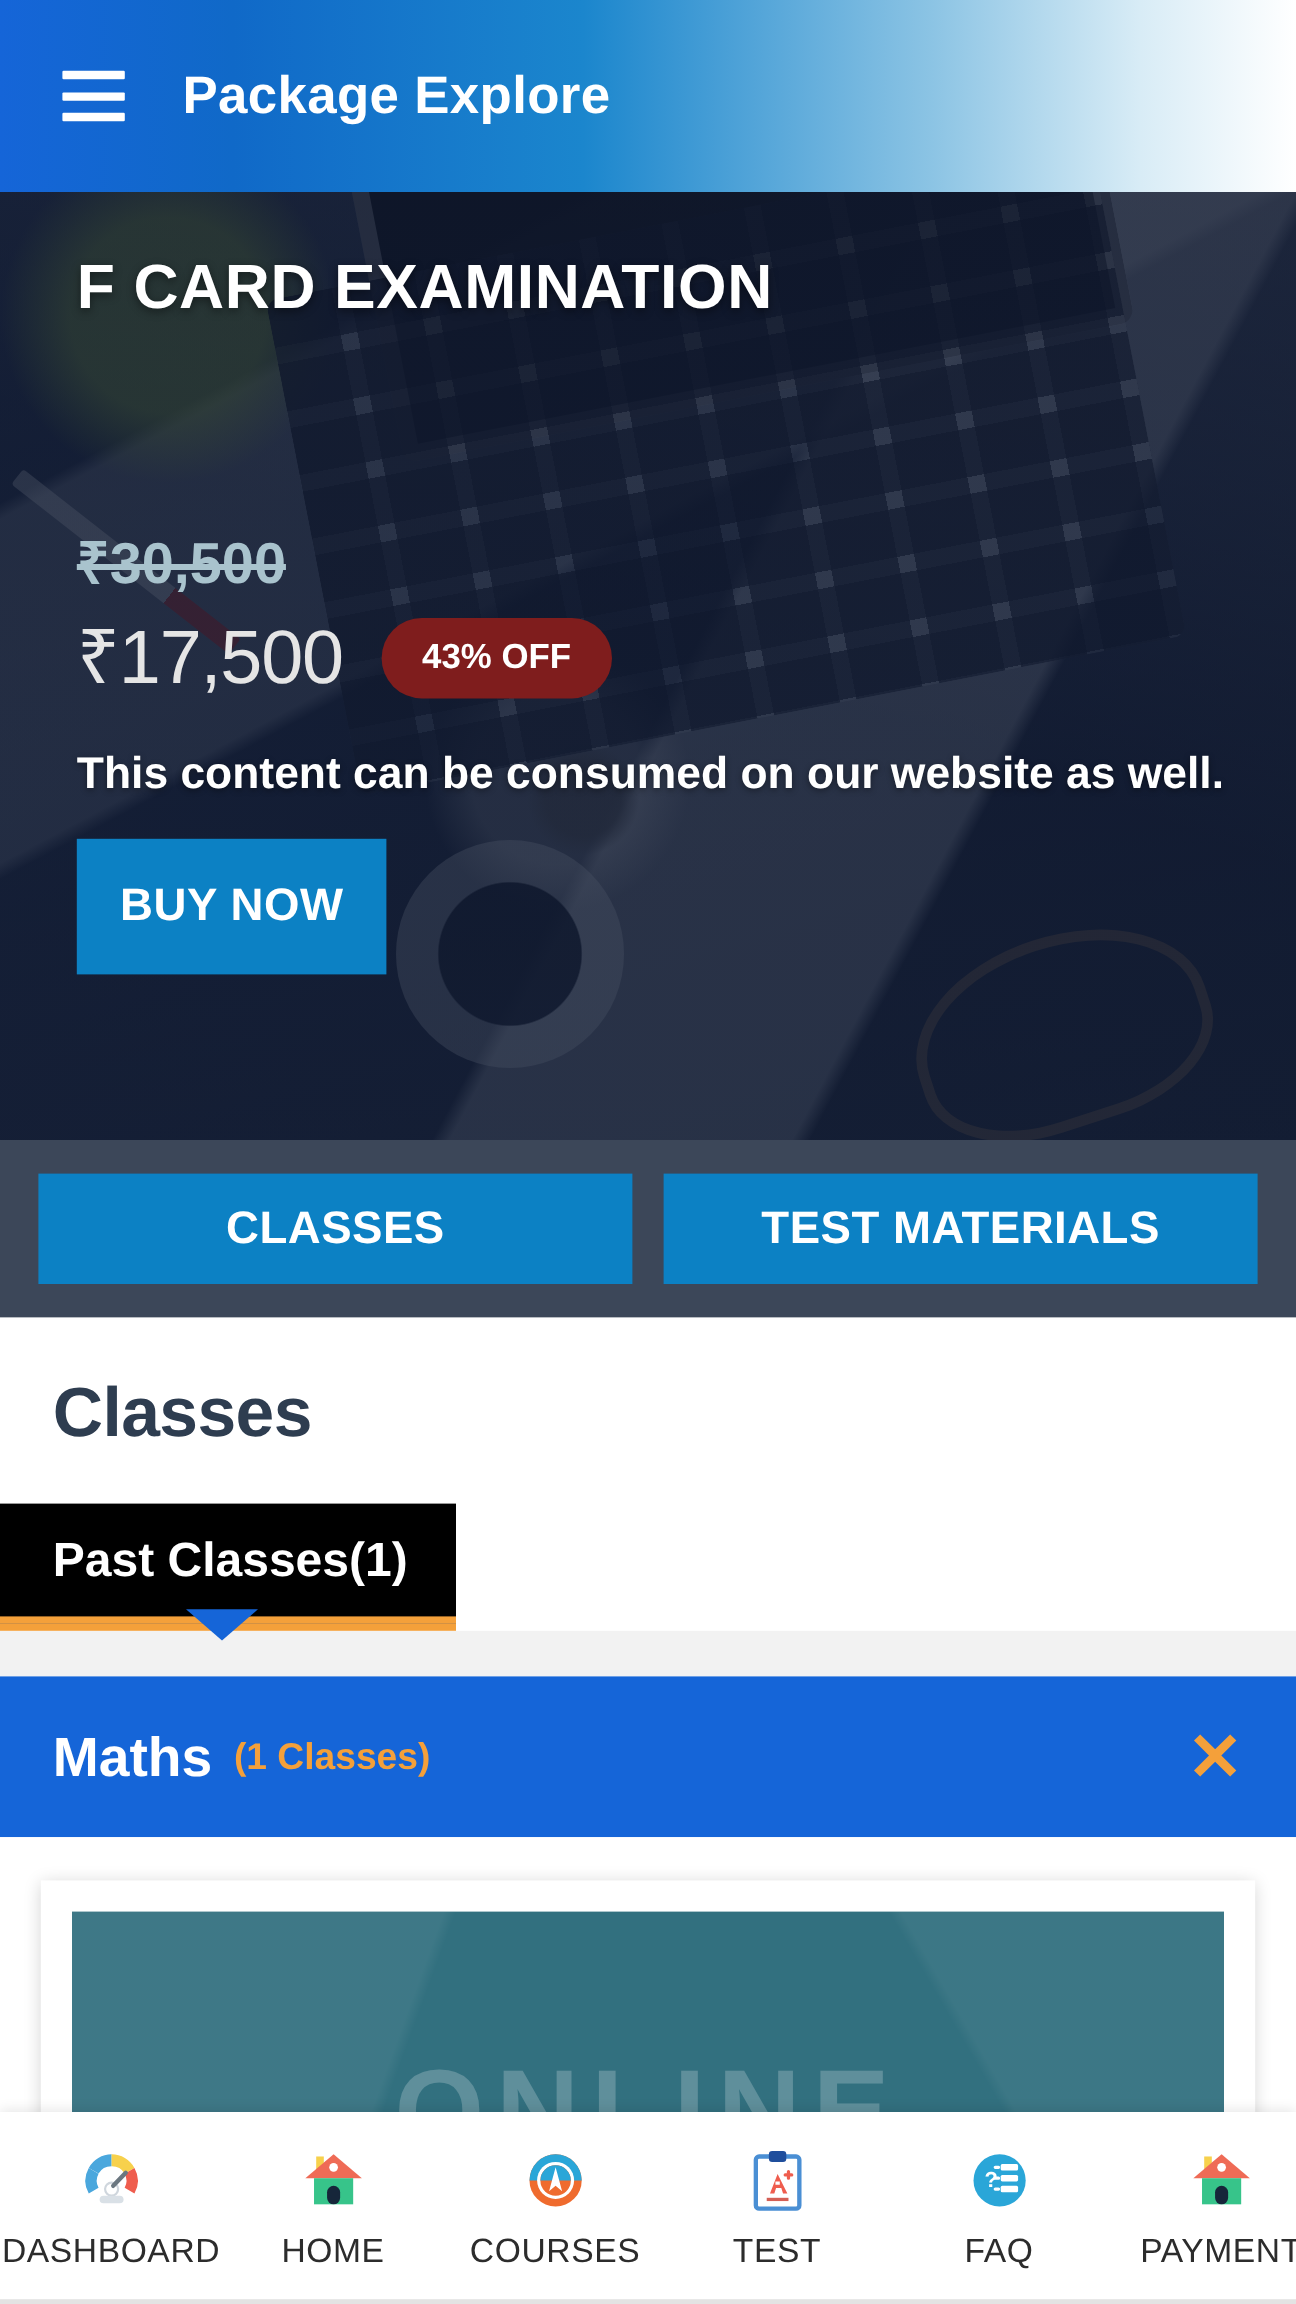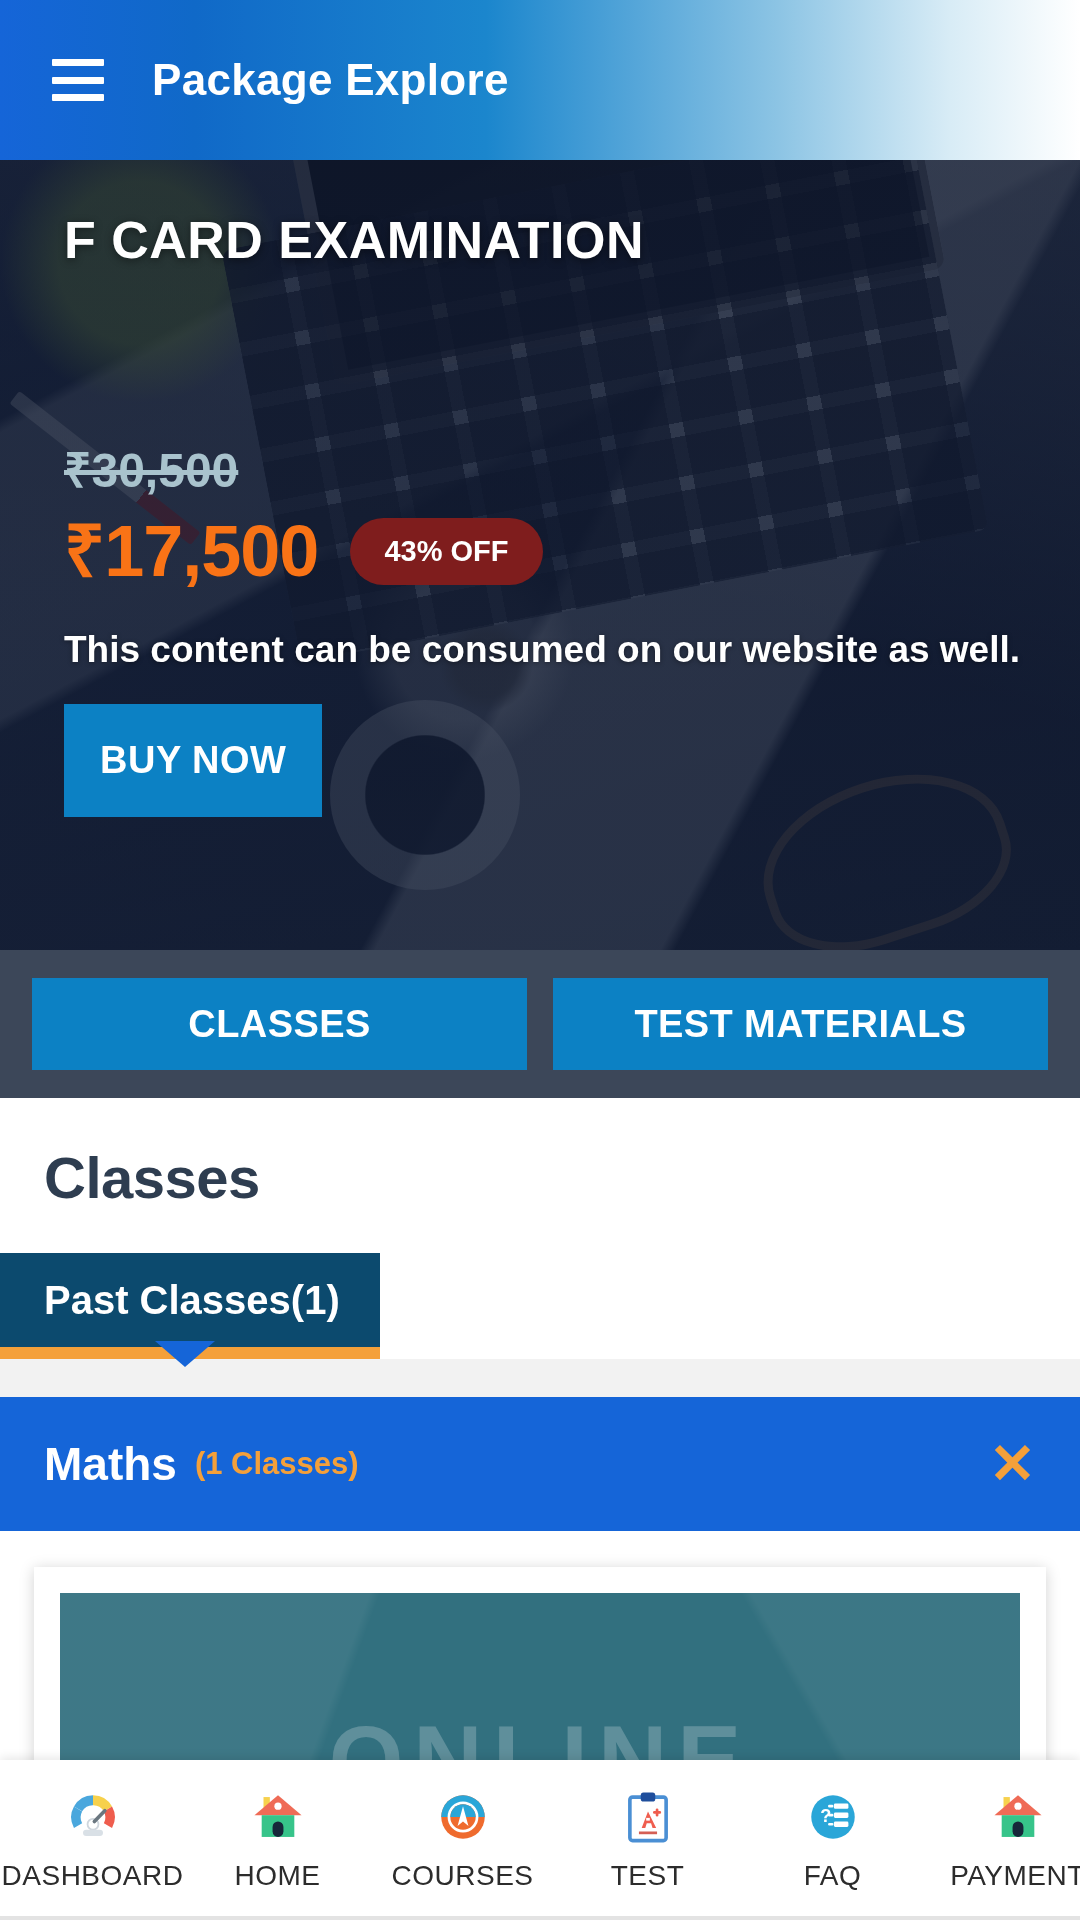--- a/index.html
+++ b/index.html
@@ -126,23 +126,23 @@
     text-decoration:line-through;
     text-decoration-thickness:5px;
     line-height:1;
   }
   .price-row {
     margin-top:20px;
     display:flex;
     align-items:center;
   }
   .price-new {
-    color:#f97316;
-    font-size:72px;
-    font-weight:bold;
+    color:#e5e5e5;
+    font-size:63px;
+    font-weight:normal;
     line-height:1;
     letter-spacing:-1px;
   }
   .discount-pill {
     margin-left:32px;
     background:#7f1d1d;
     color:#ffffff;
     font-size:29px;
     font-weight:bold;
     padding:17px 34px;
@@ -208,21 +208,21 @@
   .tabrow {
     margin-top:42px;
     position:relative;
     height:106px;
   }
   .tab-active {
     position:absolute;
     left:0; top:0;
     width:380px;
     height:100px;
-    background:#0c4a6e;
+    background:#000000;
     border-bottom:6px solid #f4a03a;
     color:#ffffff;
     font-size:40px;
     font-weight:bold;
     display:flex;
     align-items:center;
     padding-left:44px;
     cursor:pointer;
   }
   .tab-pointer {

